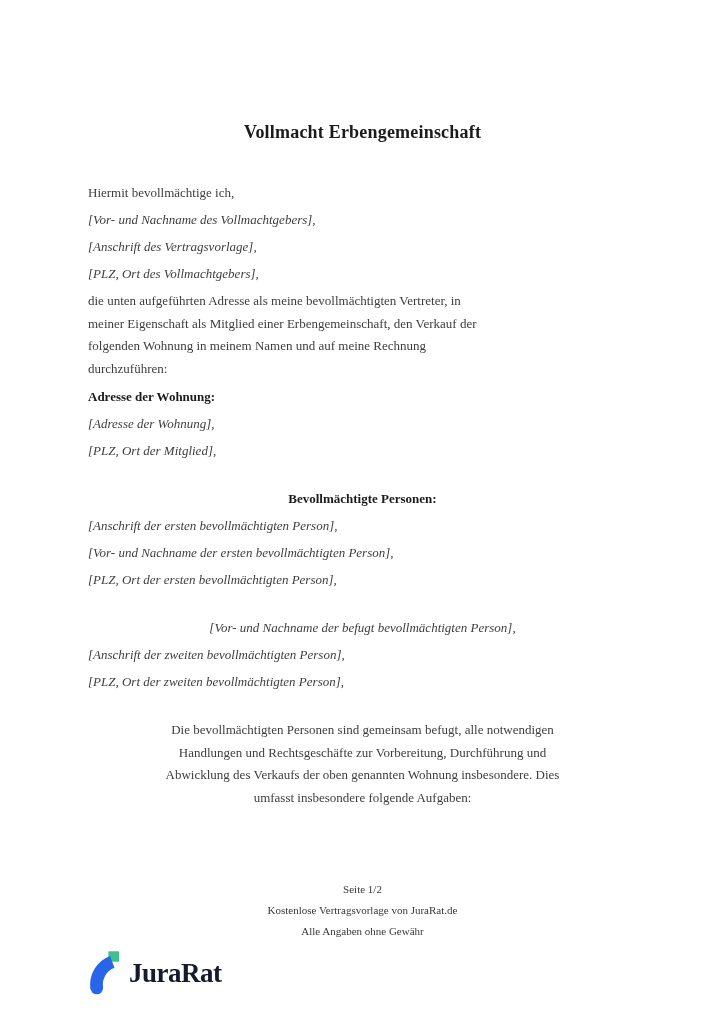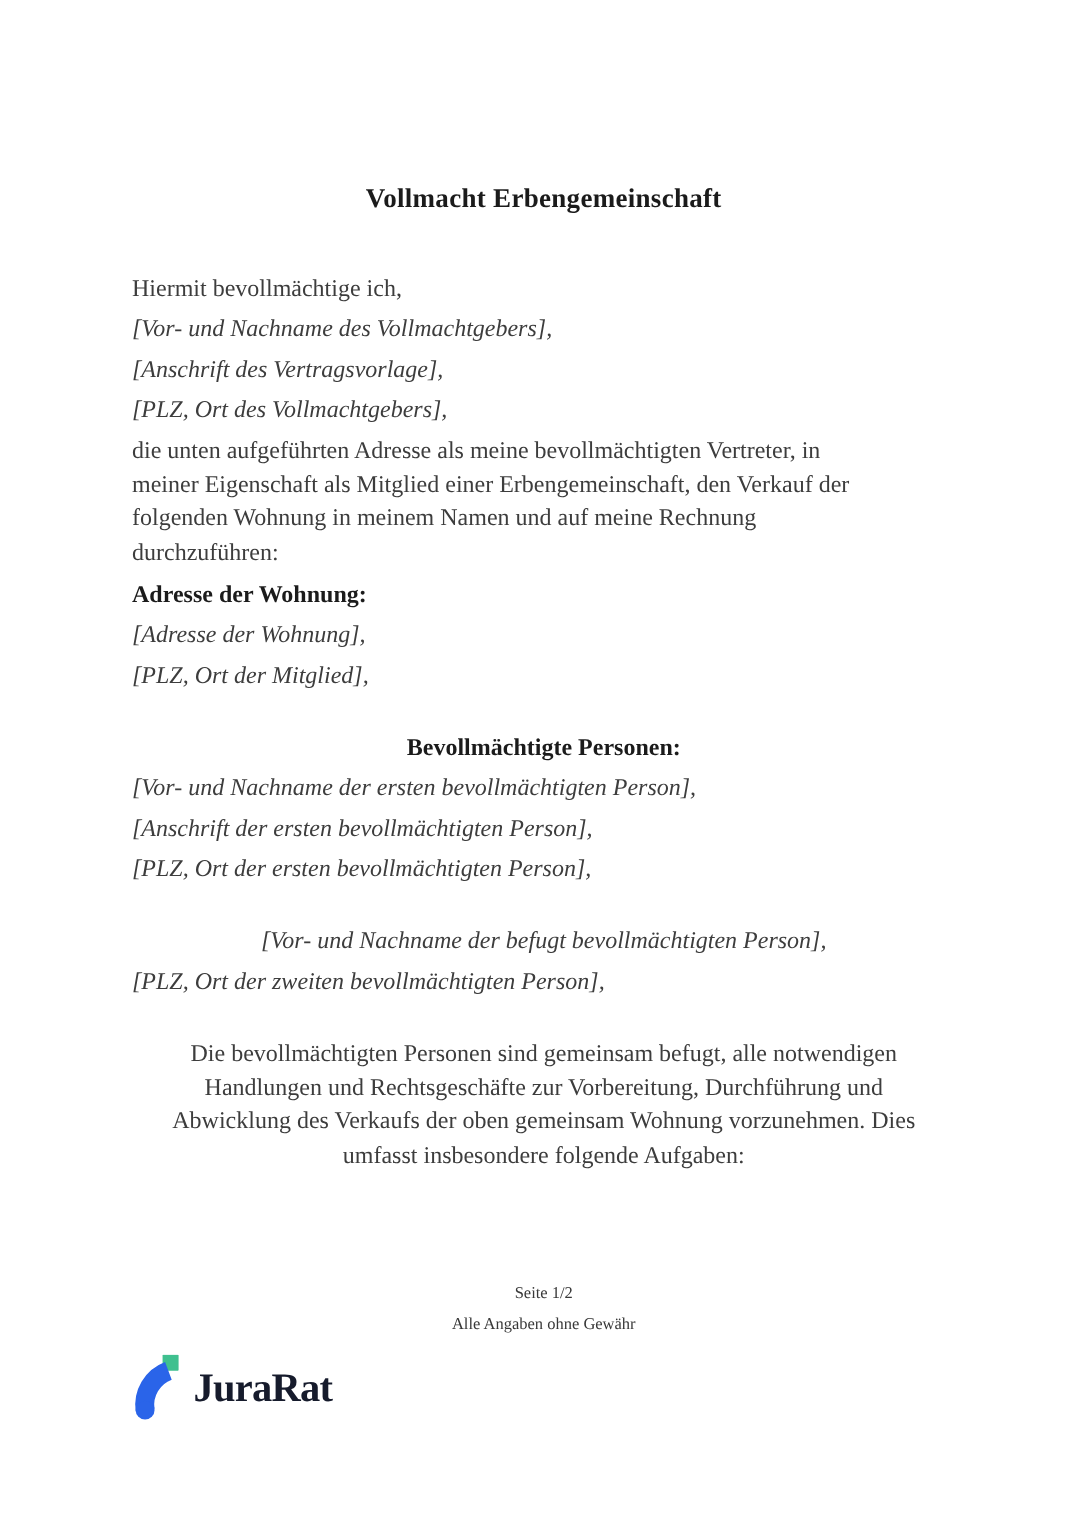--- a/index.html
+++ b/index.html
@@ -17,21 +17,21 @@
   }
   h1.doc-title {
     margin: 0 0 38px 0;
     font-size: 18px;
     line-height: 24px;
     text-align: center;
     font-weight: 700;
     color: var(--heading-text, #1b1b1b);
     letter-spacing: 0.2px;
   }
-  p { margin: 0 0 6px 0; font-size: 16px; line-height: 21px; }
+  p { margin: 0 0 6px 0; font-size: 13px; line-height: 21px; }
   p.para { line-height: 22.5px; white-space: pre-line; }
   p.ph { font-style: italic; }
   p.hd { font-weight: 700; color: var(--heading-text, #1b1b1b); }
   .gap { margin-top: 27px; text-align: center; }
   .footer {
     margin-top: 70px;
     text-align: center;
     font-size: 13.5px;
     line-height: 21px;
     color: #383838;
@@ -69,34 +69,36 @@
 folgenden Wohnung in meinem Namen und auf meine Rechnung
 durchzuführen:</p>
 
   <p class="hd">Adresse der Wohnung:</p>
 
   <p class="ph">[Adresse der Wohnung],</p>
   <p class="ph">[PLZ, Ort der Mitglied],</p>
 
   <p class="hd gap">Bevollmächtigte Personen:</p>
 
+  <p class="ph">[Anschrift der ersten bevollmächtigten Person],</p>
   <p class="ph">[Vor- und Nachname der ersten bevollmächtigten Person],</p>
-  <p class="ph">[Anschrift der ersten bevollmächtigten Person],</p>
   <p class="ph">[PLZ, Ort der ersten bevollmächtigten Person],</p>
 
   <p class="ph gap">[Vor- und Nachname der befugt bevollmächtigten Person],</p>
+  <p class="ph">[Anschrift der zweiten bevollmächtigten Person],</p>
   <p class="ph">[PLZ, Ort der zweiten bevollmächtigten Person],</p>
 
   <p class="para gap">Die bevollmächtigten Personen sind gemeinsam befugt, alle notwendigen
 Handlungen und Rechtsgeschäfte zur Vorbereitung, Durchführung und
-Abwicklung des Verkaufs der oben gemeinsam Wohnung vorzunehmen. Dies
+Abwicklung des Verkaufs der oben genannten Wohnung insbesondere. Dies
 umfasst insbesondere folgende Aufgaben:</p>
 
   <div class="footer">
     <p>Seite 1/2</p>
+    <p>Kostenlose Vertragsvorlage von JuraRat.de</p>
     <p>Alle Angaben ohne Gewähr</p>
 
     <div class="logo">
       <svg class="logo-icon" viewBox="0 0 34 46" xmlns="http://www.w3.org/2000/svg" aria-hidden="true">
         <rect x="21" y="0" width="11" height="11" rx="0.5" fill="var(--logo-green, #3fc08f)"></rect>
         <path d="M 9 38 A 25 25 0 0 1 25 11" fill="none" stroke="var(--logo-blue, #2a64e9)" stroke-width="13" stroke-linecap="butt"></path>
         <circle cx="9" cy="38" r="6.5" fill="var(--logo-blue, #2a64e9)"></circle>
       </svg>
       <span class="logo-text">JuraRat</span>
     </div>

